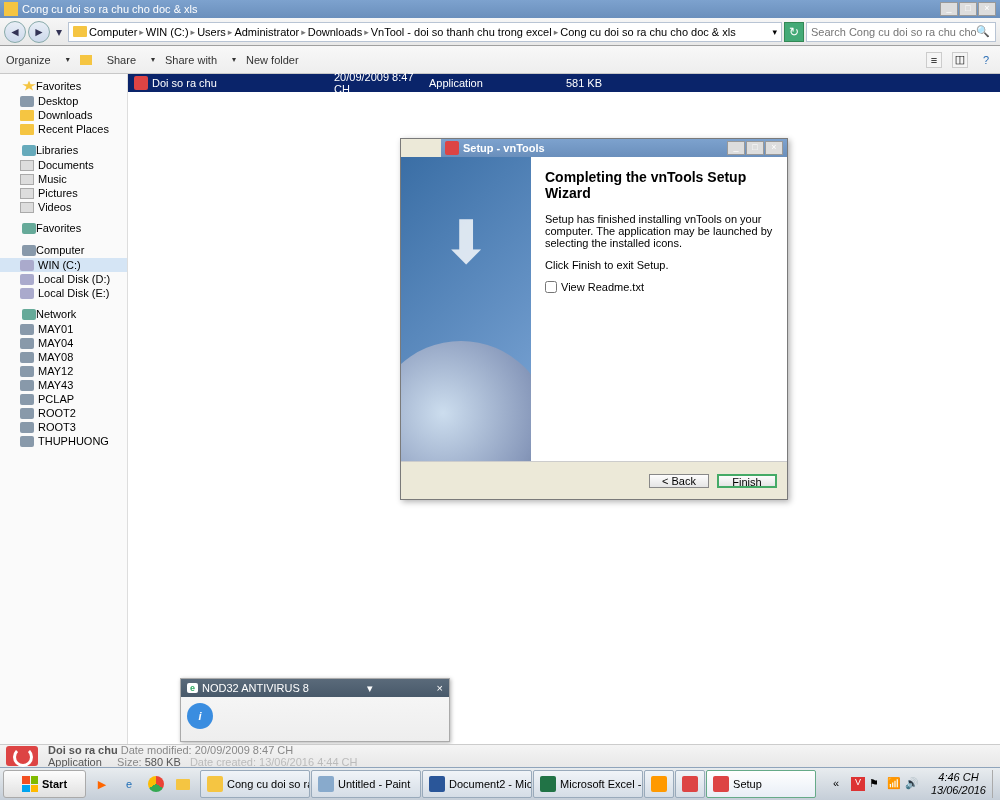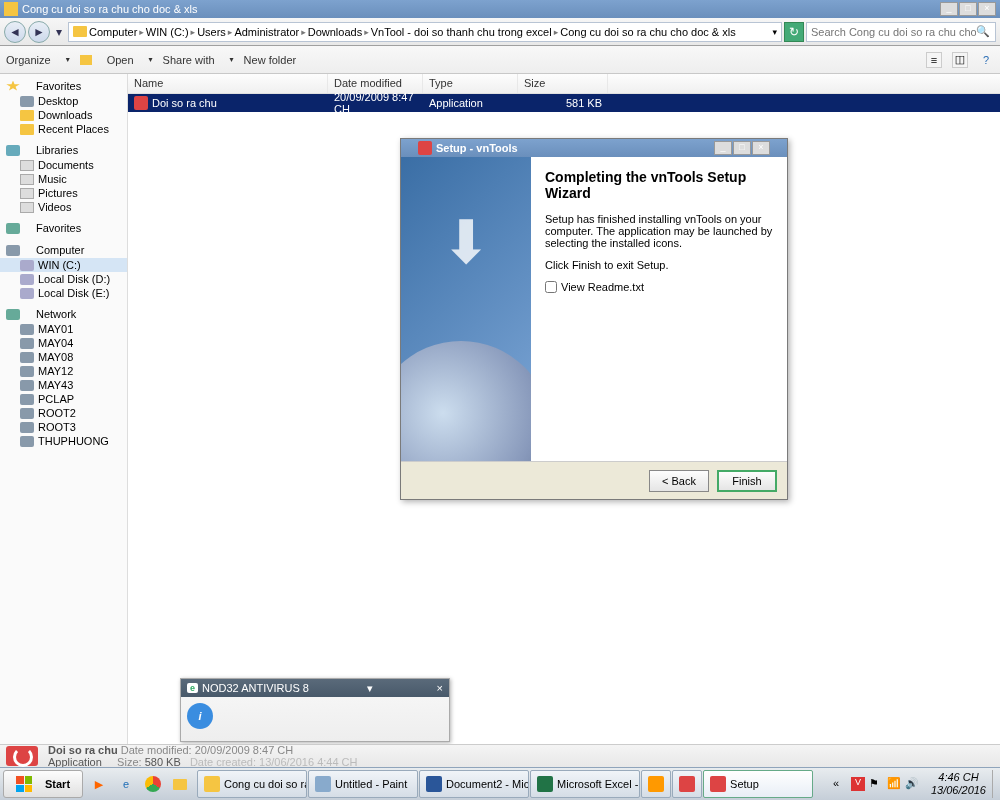--- a/index.html
+++ b/index.html
@@ -28,21 +28,21 @@
 .toolbar { height:28px; background:linear-gradient(#f8f8f8,#eee); border-bottom:1px solid #c8c8c8; display:flex; align-items:center; padding:0 6px; gap:10px;}
 .toolbar .item{display:flex;align-items:center;gap:15px;cursor:pointer;color:#333;}
 .toolbar .item .dd{font-size:8px;}
 .toolbar .spacer{flex:1;}
 .ticon{width:16px;height:16px;border:1px solid #ccc;background:#f5f5f5;cursor:pointer;display:inline-flex;align-items:center;justify-content:center;}
 
 
 .explorer-body { display:flex; height: 670px; background:#fff;}
 .sidebar { width:128px; border-right:1px solid #ddd; padding:4px 0; overflow:hidden; background:#fafafa;}
 .sgroup { margin-bottom:6px;}
-.sghdr { display:flex;align-items:center;gap:16px;padding:2px 6px;font-weight:normal;}
+.sghdr { display:flex;align-items:center;gap:0;padding:2px 22px;font-weight:normal;}
 .sitem { display:flex;align-items:center;gap:4px;padding:1px 6px 1px 20px;cursor:pointer;white-space:nowrap;}
 .sitem.selected{background:#d5e5f5;}
 .sicon{width:14px;height:11px;display:inline-block;}
 .sicon.star{background:#f5c542;clip-path:polygon(50% 0,61% 35%,98% 35%,68% 57%,79% 91%,50% 70%,21% 91%,32% 57%,2% 35%,39% 35%);}
 .sicon.folder{background:#f5c542;border-radius:1px;}
 .sicon.drive{background:#aac;border-radius:2px;}
 .sicon.pc{background:#89a;border-radius:2px;}
 .sicon.net{background:#6a9;border-radius:2px;}
 .sicon.lib{background:#6ab;border-radius:2px;}
 .sicon.doc{background:#ddd;border:1px solid #aaa;}
@@ -57,53 +57,53 @@
 .filerow { height:18px; display:flex; align-items:center; background:#0a246a; color:#fff; }
 .filerow .cell{padding:2px 6px;font-size:11px;}
 .filerow .cell.name{width:200px;display:flex;align-items:center;gap:4px;}
 .filerow .cell.date{width:95px;}
 .filerow .cell.type{width:95px;}
 .filerow .cell.size{width:90px;text-align:right;}
 .ficon{width:14px;height:14px;background:#d44;border-radius:2px;display:inline-block;}
 
 
 .dialog{position:absolute;left:400px;top:138px;width:388px;background:#ece9d8;border:1px solid #7a7a7a;box-shadow:2px 2px 6px rgba(0,0,0,0.3);}
-.dlg-title{height:18px;background:linear-gradient(#7da2ce,#6a8fbc);display:flex;align-items:center;padding:0 17px;color:#fff;}
+.dlg-title{height:18px;background:linear-gradient(#7da2ce,#6a8fbc);display:flex;align-items:center;padding:0 4px;color:#fff;margin-left:40px;}
 .dlg-title .dicon{width:14px;height:14px;background:#d44;border-radius:2px;margin-right:4px;}
 .dlg-title .t{flex:1;font-weight:bold;font-size:11px;}
 .dlg-body{display:flex;background:#fff;height:304px;}
 .dlg-left{width:130px;background:linear-gradient(135deg,#3a6ea5,#7fa8d8);position:relative;overflow:hidden;}
 .dlg-left::before{content:"";position:absolute;width:180px;height:180px;border-radius:50%;background:radial-gradient(circle at 40% 40%,#cde,#89b 60%,#568);left:-30px;bottom:-60px;}
 .dlg-left::after{content:"⬇";position:absolute;font-size:60px;color:rgba(255,255,255,0.8);left:40px;top:50px;}
 .dlg-right{flex:1;padding:12px 14px;}
 .dlg-h{font-size:14px;font-weight:bold;color:#000;margin-bottom:12px;}
 .dlg-p{font-size:11px;margin-bottom:10px;}
 .dlg-chk{display:flex;align-items:center;gap:4px;margin-top:8px;}
 .dlg-chk input{width:12px;height:12px;}
 .dlg-btns{height:38px;border-top:1px solid #ccc;display:flex;align-items:center;justify-content:flex-end;gap:8px;padding:0 10px;background:#ece9d8;}
-.dlg-btn{min-width:60px;height:22px;border:1px solid #888;background:linear-gradient(#fdfdfd,#e5e5e5);cursor:pointer;font-size:11px;}
+.dlg-btn{min-width:60px;height:14px;border:1px solid #888;background:linear-gradient(#fdfdfd,#e5e5e5);cursor:pointer;font-size:11px;}
 .dlg-btn.primary{border:2px solid #4a6;}
 
 
 .toast{position:absolute;left:180px;top:678px;width:270px;height:64px;background:linear-gradient(#f8f8f8,#eee);border:1px solid #aaa;box-shadow:1px 1px 4px rgba(0,0,0,0.3);}
 .toast-hdr{height:18px;background:linear-gradient(#5a6a7a,#48596a);color:#fff;display:flex;align-items:center;padding:0 6px;font-size:10px;}
 .toast-hdr .e{background:#fff;color:#3a6;border-radius:2px;padding:0 3px;margin-right:4px;font-weight:bold;font-size:9px;}
 .toast-hdr .x{margin-left:auto;cursor:pointer;}
 .toast-body{display:flex;padding:6px;gap:8px;}
 .toast-body .ti{width:26px;height:26px;border-radius:13px;background:#3a8de0;color:#fff;display:flex;align-items:center;justify-content:center;font-style:italic;font-weight:bold;}
 .toast-body .tt{font-size:10px;color:#666;line-height:1.3;}
 
 
 .details{position:absolute;left:0;bottom:33px;height:23px;width:100%;background:linear-gradient(#f4f4f4,#e8e8e8);border-top:1px solid #ccc;display:flex;align-items:center;padding:0 6px;gap:8px;font-size:11px;color:#555;}
 .details .dicon{width:32px;height:20px;background:#d44;border-radius:3px;margin-right:2px;position:relative;}
 .details .dicon::after{content:"";position:absolute;width:14px;height:14px;border:3px solid #fff;border-radius:50%;border-top-color:transparent;left:7px;top:1px;}
 
 
 .taskbar{position:absolute;left:0;bottom:0;height:33px;width:100%;background:linear-gradient(#e8ecef,#c5ced8);border-top:1px solid #8fa4bb;display:flex;align-items:center;}
-.start{height:28px;padding:0 12px;background:linear-gradient(#fdfdfd,#e0e0e0);border:1px solid #aaa;border-radius:3px;margin:0 3px;display:flex;align-items:center;gap:13px;cursor:pointer;font-weight:bold;}
+.start{height:28px;padding:0 18px;background:linear-gradient(#fdfdfd,#e0e0e0);border:1px solid #aaa;border-radius:3px;margin:0 3px;display:flex;align-items:center;gap:4px;cursor:pointer;font-weight:bold;}
 .start .logo{width:16px;height:16px;display:grid;grid-template:1fr 1fr/1fr 1fr;gap:1px;}
 .start .logo span:nth-child(1){background:#f25022;}
 .start .logo span:nth-child(2){background:#7fba00;}
 .start .logo span:nth-child(3){background:#00a4ef;}
 .start .logo span:nth-child(4){background:#ffb900;}
 .ql{display:flex;gap:1px;margin-right:4px;}
 .ql .q{width:26px;height:28px;display:flex;align-items:center;justify-content:center;cursor:pointer;border-radius:2px;}
 .tasks{display:flex;gap:1px;flex:1;}
 .task{height:28px;min-width:110px;max-width:110px;padding:0 6px;background:linear-gradient(#f0f4f8,#d5dde6);border:1px solid #9ab;border-radius:2px;display:flex;align-items:center;gap:4px;cursor:pointer;font-size:11px;overflow:hidden;white-space:nowrap;}
 .task.active{background:linear-gradient(#fff,#e8eef6);border-color:#6a8;}
@@ -167,21 +167,21 @@
   </div>
 </div>
 
 <div class="toolbar">
   <div class="item">
       <span>Organize</span>
       <span class="dd">▾</span>
     </div>
   <div class="item">
       <span style="background:#f5c542;width:12px;height:10px;display:inline-block;"></span>
-      <span>Open</span>
+      <span>Share</span>
       <span class="dd">▾</span>
     </div>
   <div class="item">
       <span>Share with</span>
       <span class="dd">▾</span>
     </div>
   <div class="item">
       <span>New folder</span>
     </div>
   <div class="spacer"></div>
@@ -294,26 +294,20 @@
           <span>ROOT3</span>
         </div>
       <div class="sitem">
           <span class="sicon pc"></span>
           <span>THUPHUONG</span>
         </div>
     </div>
   </div>
 
   <div class="content">
-    <div class="colhdr">
-      <div class="col name">Name</div>
-      <div class="col date">Date modified</div>
-      <div class="col type">Type</div>
-      <div class="col size">Size</div>
-    </div>
     <div class="filerow">
       <div class="cell name">
           <span class="ficon"></span>
           <span>Doi so ra chu</span>
         </div>
       <div class="cell date">20/09/2009 8:47 CH</div>
       <div class="cell type">Application</div>
       <div class="cell size">581 KB</div>
     </div>
   </div>

